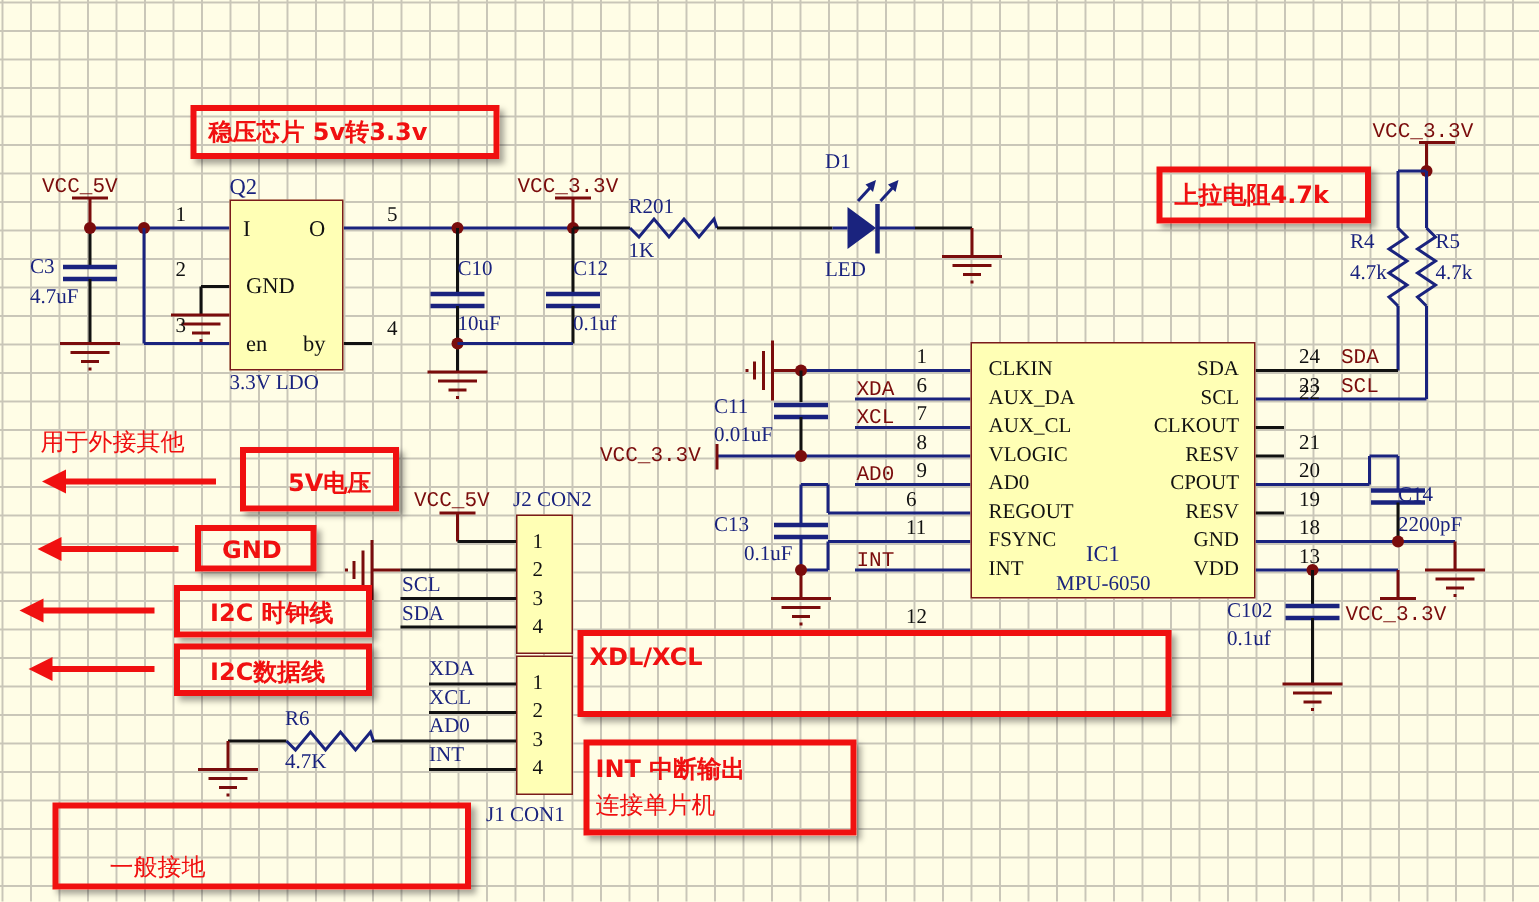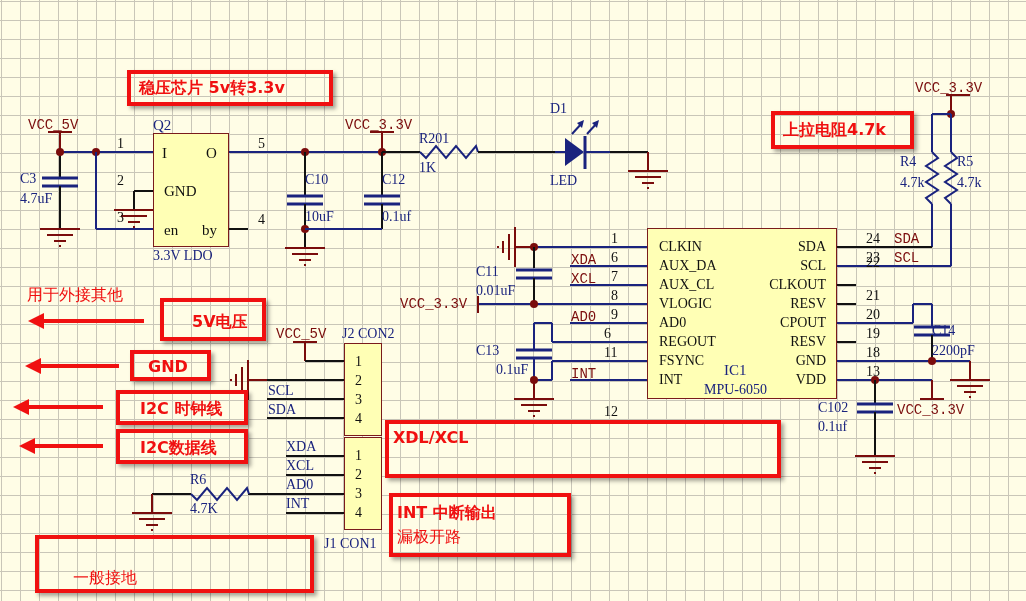--- a/index.html
+++ b/index.html
@@ -267,21 +267,21 @@
 </div>
 <div class="arrow" style="left:33px;top:444px;width:70px;"></div>
 <div class="note" style="left:116px;top:429px;width:132px;height:35px;">
   <span class="t" style="left:20px;top:5px">I2C数据线</span>
 </div>
 <div class="note" style="left:385px;top:420px;width:396px;height:58px;">
   <span class="t" style="left:4px;top:4px">XDL/XCL</span>
 </div>
 <div class="note" style="left:389px;top:493px;width:182px;height:64px;">
   <span class="t" style="left:4px;top:6px">INT 中断输出</span>
-  <span class="t" style="left:4px;top:30px;font-weight:normal">漏极开路</span>
+  <span class="t" style="left:4px;top:30px;font-weight:normal">连接单片机</span>
 </div>
 <div class="note" style="left:35px;top:535px;width:279px;height:58px;">
   <span class="t" style="left:34px;top:29px;font-weight:normal">一般接地</span>
 </div>
 
 <span class="lbl pin" style="left: 659px; top: 240px;">CLKIN</span>
     <span class="lbl pin" style="left: 611px; top: 232px;">1</span>
     <span class="lbl pin" style="left: 659px; top: 259px;">AUX_DA</span>
     <span class="lbl pin" style="left: 611px; top: 251px;">6</span>
     <span class="lbl net" style="left: 571px; top: 253px;">XDA</span>

